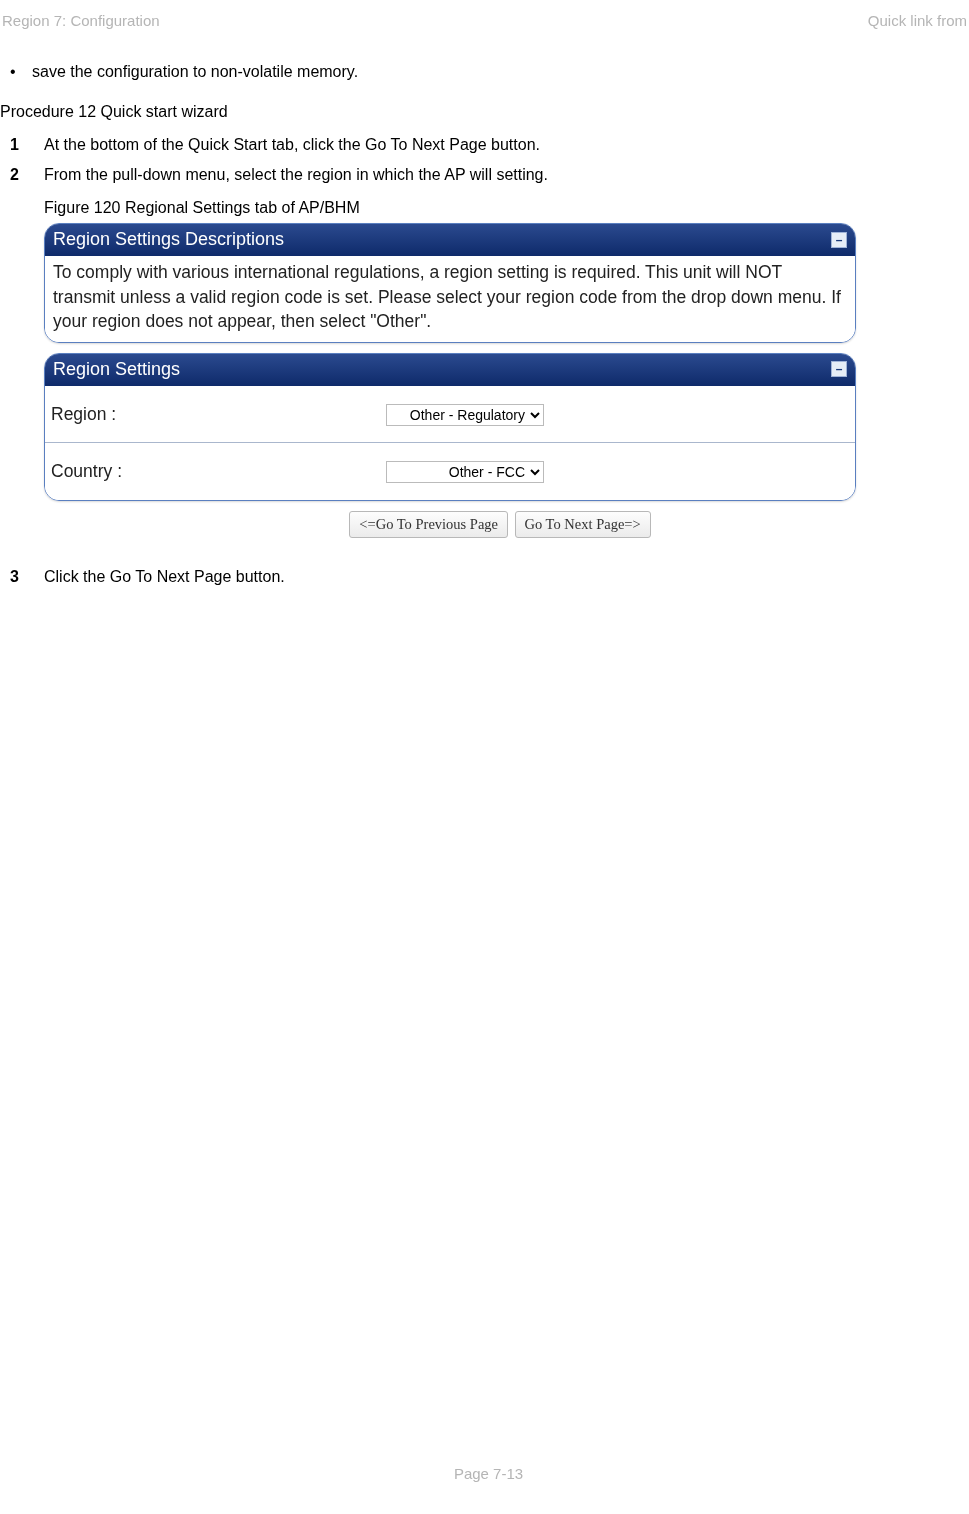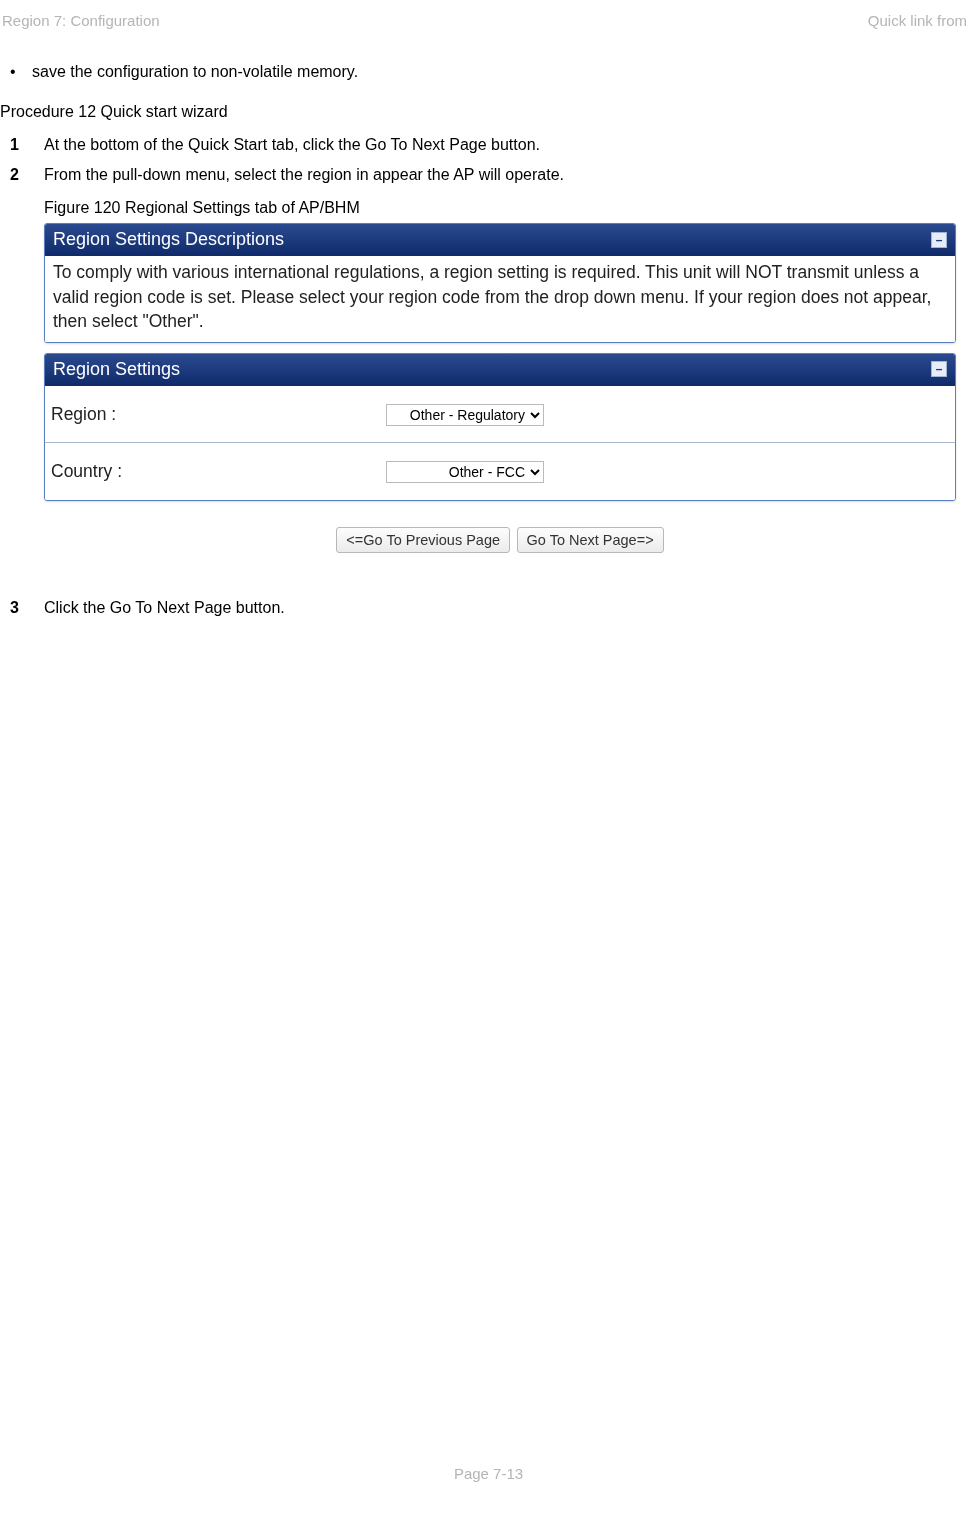--- a/index.html
+++ b/index.html
@@ -52,24 +52,24 @@
     }
     .num-body {
       flex: 1;
     }
     .fig-caption {
       margin-top: 10px;
       margin-bottom: 4px;
     }
     .panel {
       border: 1px solid #5a7fc0;
-      border-radius: 3px;
+      border-radius: 15px;
       overflow: hidden;
       margin: 2px 0 10px 0;
-      width: 912px;
+      width: 812px;
       box-shadow: 0 1px 2px rgba(0,0,0,0.15);
     }
     .panel-header {
       background: linear-gradient(#2b4a8f, #0e2a6a);
       color: #fff;
       font-size: 18px;
       padding: 3px 8px 4px 8px;
       display: flex;
       justify-content: space-between;
       align-items: center;
@@ -117,28 +117,28 @@
       padding: 1px 2px;
       width: 158px;
       text-align: right;
     }
     .nav-buttons {
       text-align: center;
       margin-top: 2px;
       margin-bottom: 20px;
     }
     .nav-btn {
-      font-family: Liberation Sans, sans-serif;
+      font-family: Liberation Serif, serif;
       font-size: 14.5px;
       color: #333;
       background: linear-gradient(#fdfdfd, #ebebeb);
       border: 1px solid #b8b8b8;
       border-radius: 3px;
       padding: 4px 9px;
-      margin: 16px 1px;
+      margin: 0 1px;
       cursor: pointer;
     }
     .footer {
       position: absolute;
       bottom: 30px;
       left: 4px;
       width: 100%;
       text-align: center;
       color: #b5b5b5;
       font-size: 15px;
@@ -169,21 +169,21 @@
     <div class="num-row">
       <div class="num-col">1</div>
       <div class="num-body">
         <span>At the bottom of the Quick Start tab, click the </span><span class="bold">Go To Next Page</span><span> button.</span>
       </div>
     </div>
 
     <div class="num-row">
       <div class="num-col">2</div>
       <div class="num-body">
-        <div>From the pull-down menu, select the region in appear the AP will operate.</div>
+        <div>From the pull-down menu, select the region in which the AP will setting.</div>
         <div class="fig-caption">
           <span class="bold">Figure 120</span><span> Regional Settings tab of AP/BHM</span>
         </div>
 
         <div class="panel">
           <div class="panel-header">
             <span>Region Settings Descriptions</span>
             <span class="collapse-icon">–</span>
           </div>
           <div class="panel-body">To comply with various international regulations, a region setting is required. This unit will NOT transmit unless a valid region code is set. Please select your region code from the drop down menu. If your region does not appear, then select "Other".</div>

